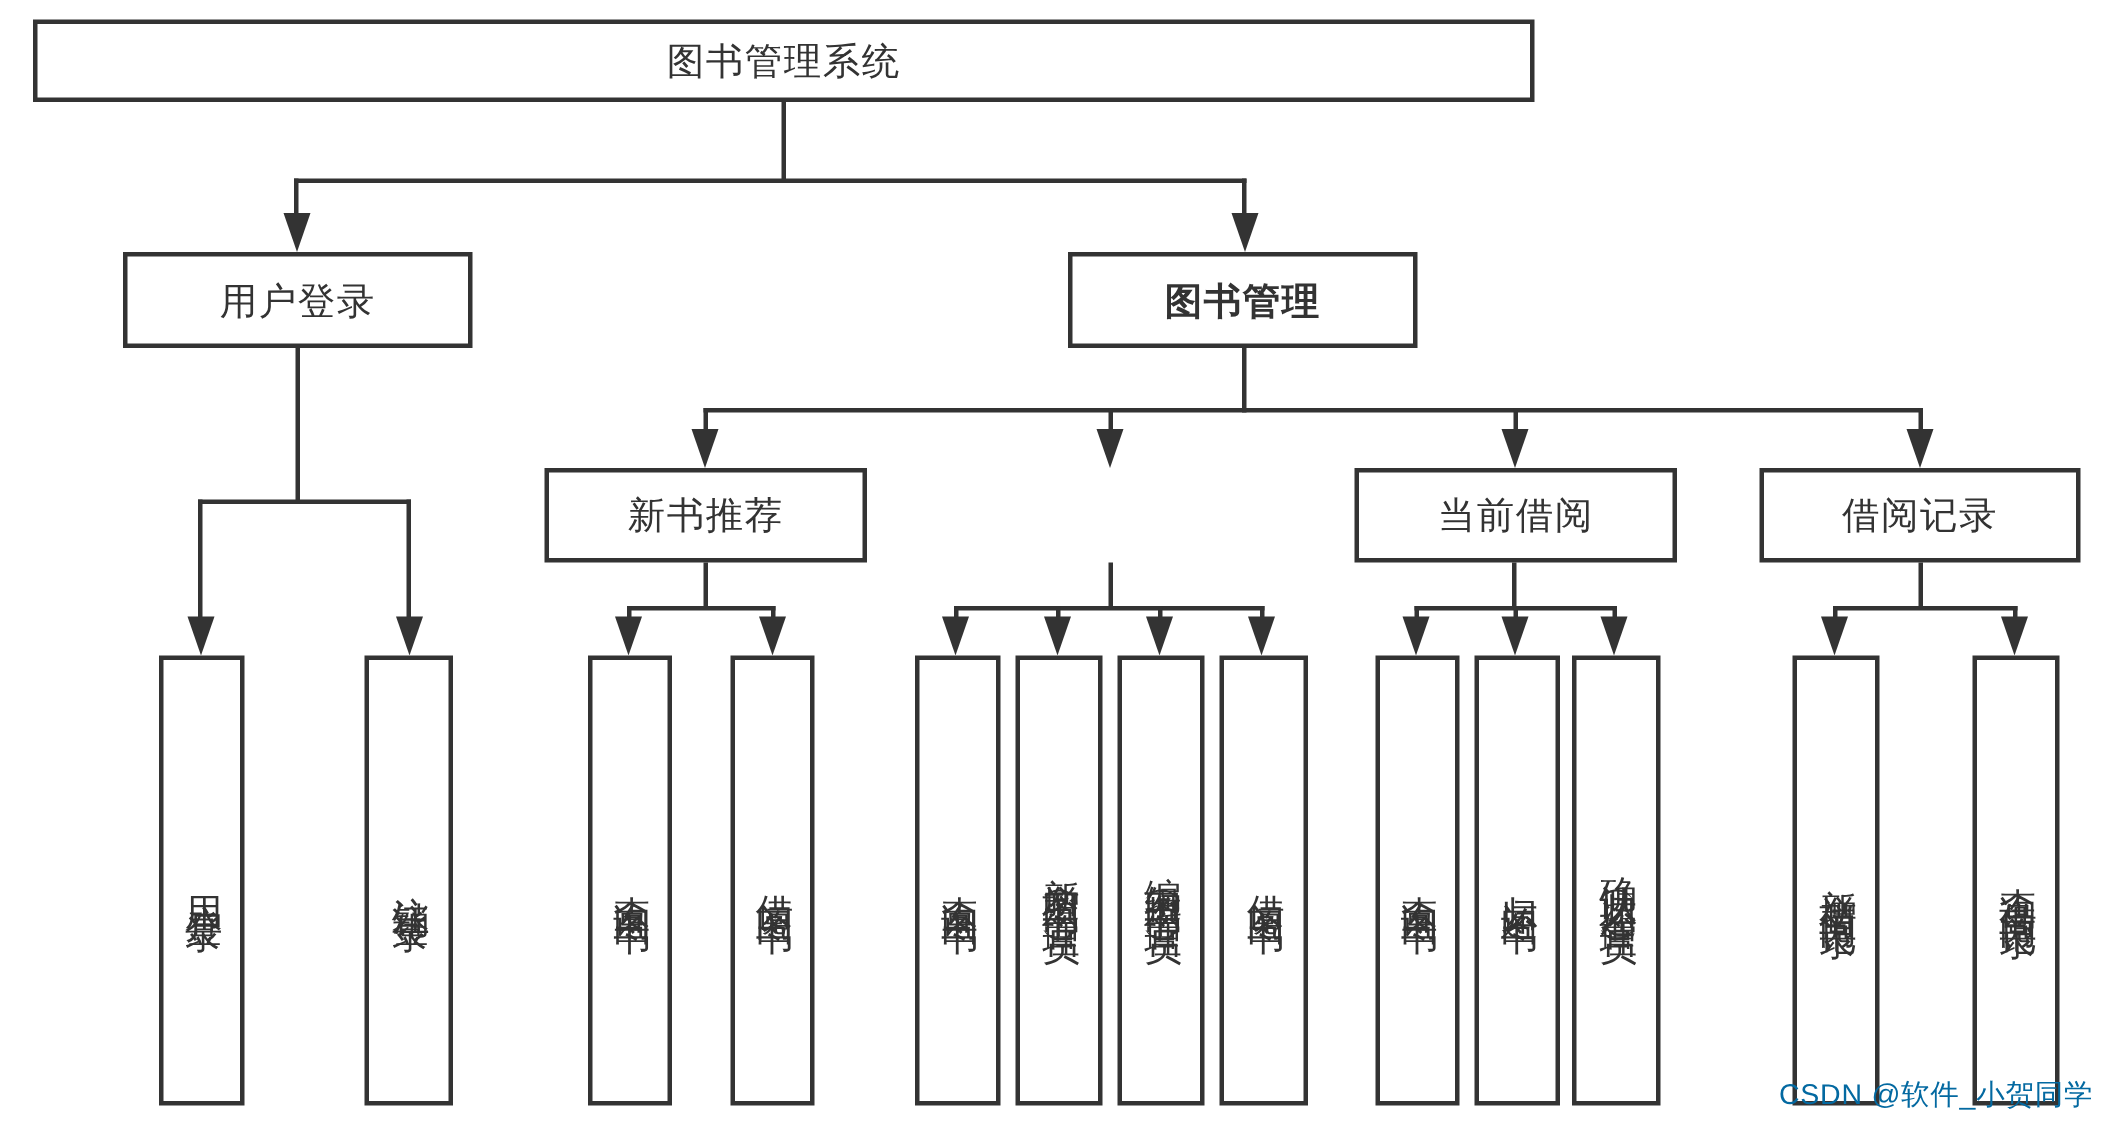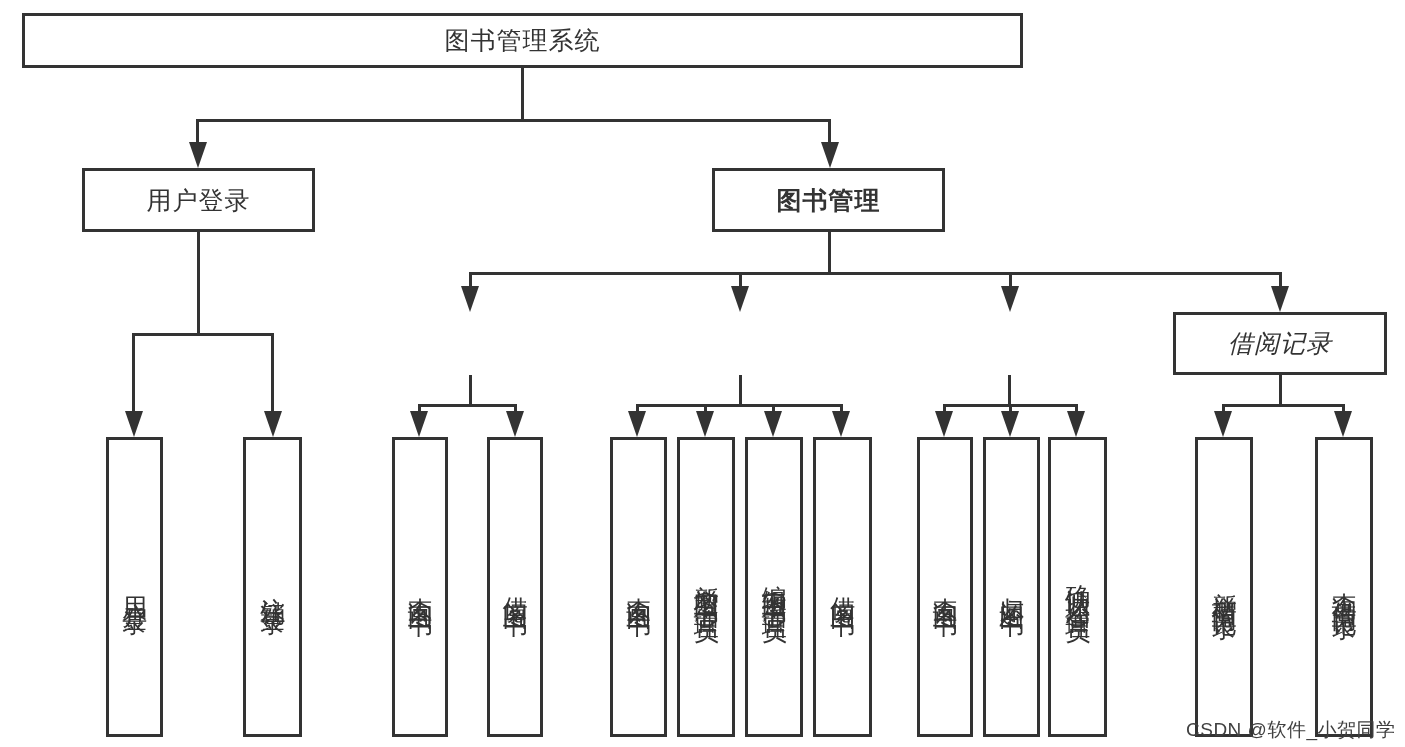--- a/index.html
+++ b/index.html
@@ -37,21 +37,21 @@
     line-height: 1.1;
     white-space: nowrap;
     color: #333333;
   }
   #b-root        { left: 22px;   top: 13px;  width: 1001px; height: 55px; }
   #b-user-login  { left: 82px;   top: 168px; width: 233px;  height: 64px; }
   #b-book-mgmt   { left: 712px;  top: 168px; width: 233px;  height: 64px; font-weight: bold; }
   #b-new-book    { left: 363px;  top: 312px; width: 215px;  height: 63px; }
   #b-borrow      { left: 633px;  top: 312px; width: 214px;  height: 63px; }
   #b-current     { left: 903px;  top: 312px; width: 215px;  height: 63px; }
-  #b-records     { left: 1173px; top: 312px; width: 214px;  height: 63px; font-style: italic; }
+  #b-records     { left: 1173px; top: 312px; width: 214px;  height: 63px; }
   #l-user-login  { left: 106px;  width: 57px; }
   #l-logout      { left: 243px;  width: 59px; }
   #l-nb-query    { left: 392px;  width: 56px; }
   #l-nb-borrow   { left: 487px;  width: 56px; }
   #l-bb-query    { left: 610px;  width: 57px; }
   #l-bb-add      { left: 677px;  width: 58px; }
   #l-bb-edit     { left: 745px;  width: 58px; }
   #l-bb-borrow   { left: 813px;  width: 59px; }
   #l-cb-query    { left: 917px;  width: 56px; }
   #l-cb-return   { left: 983px;  width: 57px; }
@@ -119,21 +119,21 @@
   #a-f2 { left: 1001px; top: 411px; }
   #a-f3 { left: 1067px; top: 411px; }
   #a-g1 { left: 1214px; top: 411px; }
   #a-g2 { left: 1334px; top: 411px; }
   
   #watermark {
     position: absolute;
     left: 1186px;
     top: 717px;
     font-size: 19px;
-    color: #404040;
+    color: #0369a1;
     letter-spacing: 0.5px;
     white-space: nowrap;
   }
 </style>
 </head>
 <body>
 
 <div id="stage">
 
   <div class="nbox" id="b-root">
@@ -165,20 +165,26 @@
   <div class="ln" id="h-bm"></div>
   <div class="ln" id="s-c1"></div>
   <div class="ln" id="s-c2"></div>
   <div class="ln" id="s-c3"></div>
   <div class="ln" id="s-c4"></div>
   <div class="ah" id="a-c1"></div>
   <div class="ah" id="a-c2"></div>
   <div class="ah" id="a-c3"></div>
   <div class="ah" id="a-c4"></div>
 
+  <div class="nbox" id="b-new-book">
+    <span class="hlabel">新书推荐</span>
+  </div>
+  <div class="nbox" id="b-current">
+    <span class="hlabel">当前借阅</span>
+  </div>
   <div class="nbox" id="b-records">
     <span class="hlabel">借阅记录</span>
   </div>
 
   <div class="ln" id="v-nb"></div>
   <div class="ln" id="h-nb"></div>
   <div class="ln" id="s-d1"></div>
   <div class="ln" id="s-d2"></div>
   <div class="ah" id="a-d1"></div>
   <div class="ah" id="a-d2"></div>

